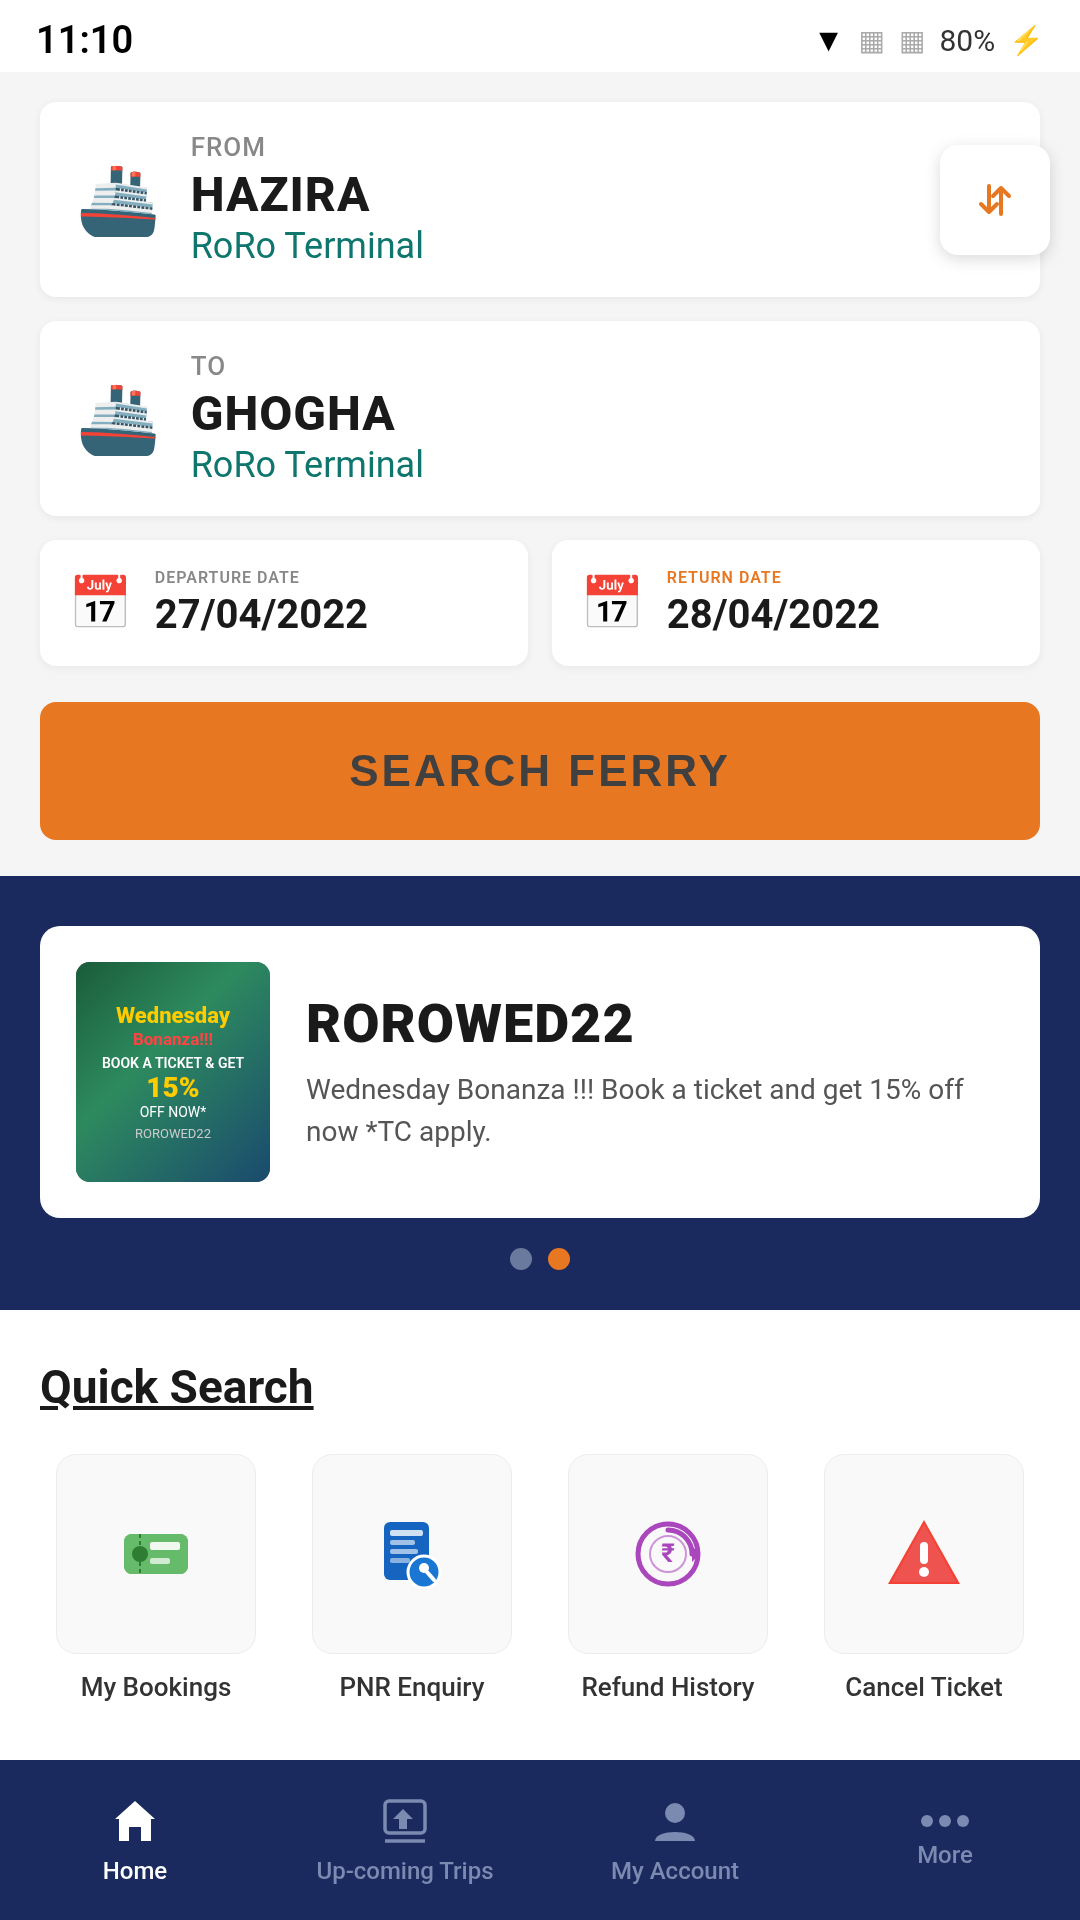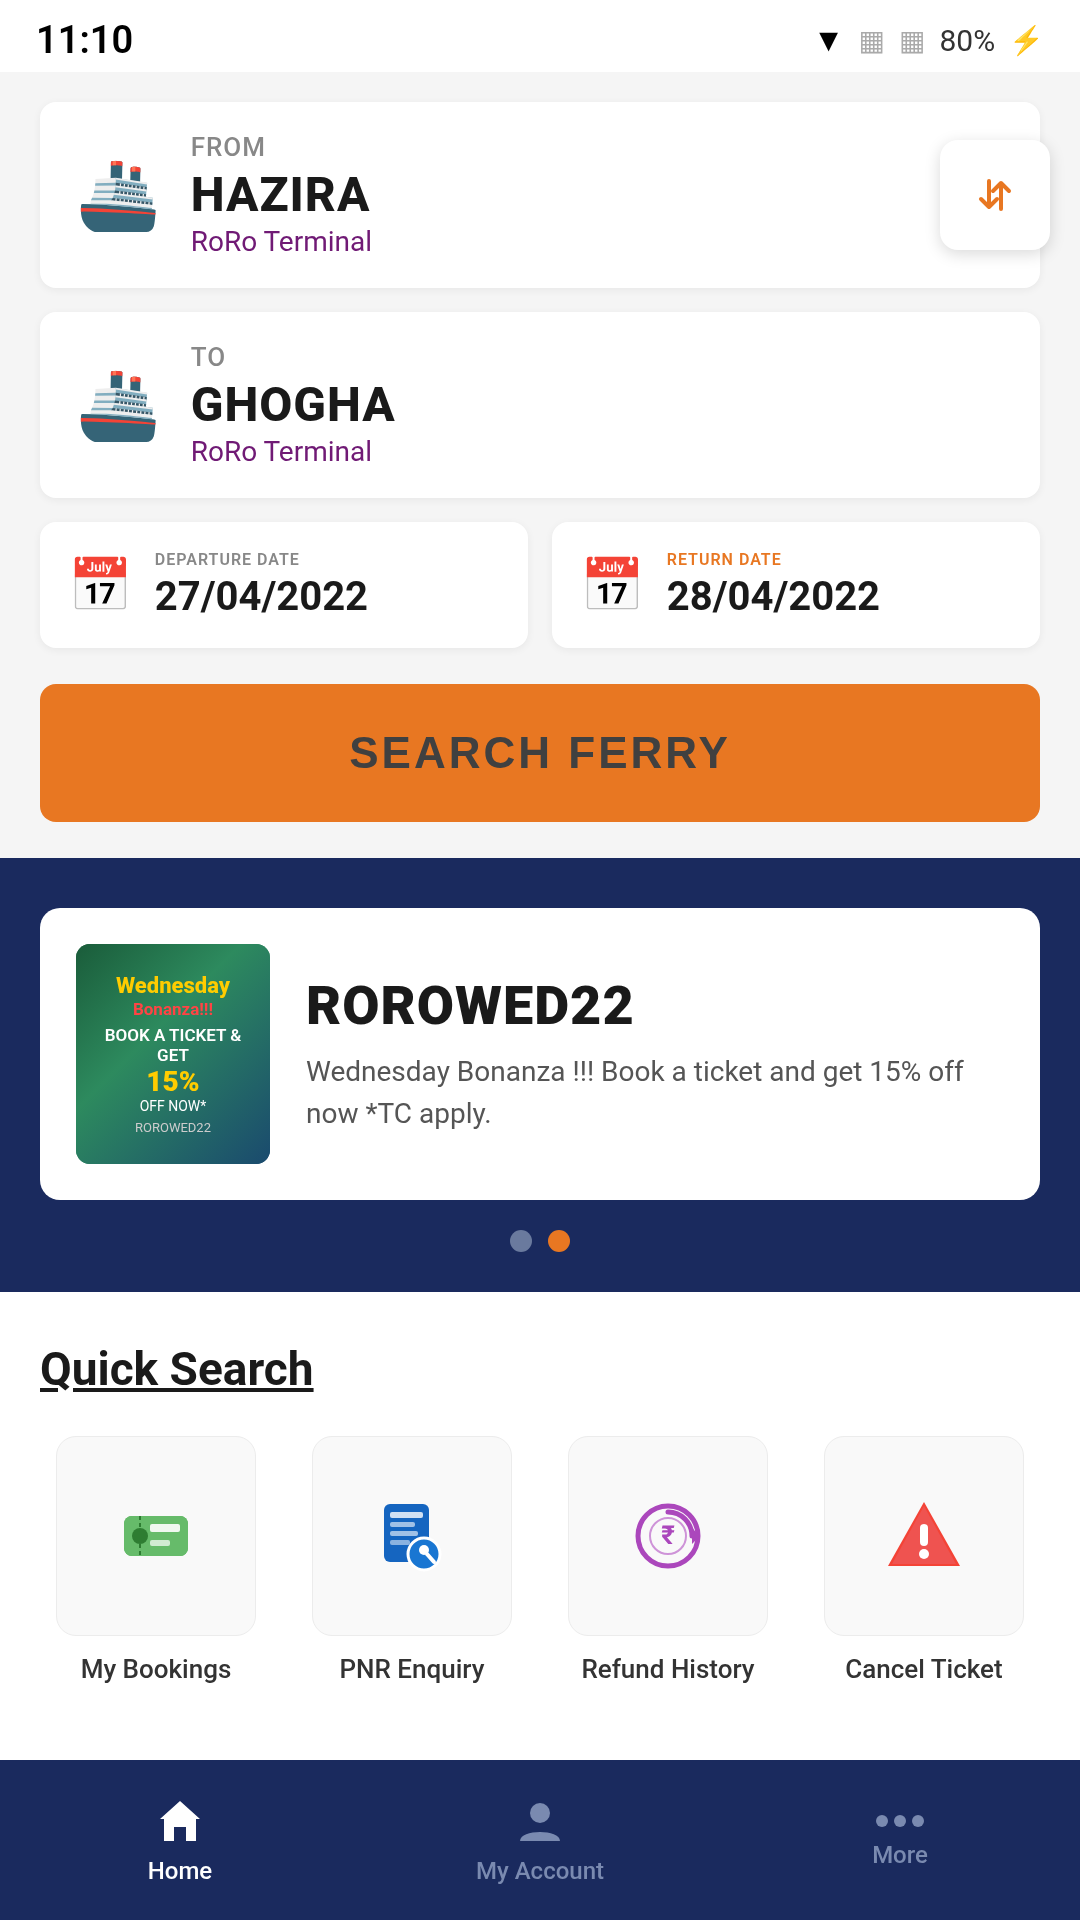--- a/index.html
+++ b/index.html
@@ -64,22 +64,22 @@
       letter-spacing: 1px;
       margin-bottom: 4px;
     }
     .location-name {
       font-size: 48px;
       font-weight: 800;
       color: #1a1a1a;
       letter-spacing: 1px;
     }
     .location-terminal {
-      font-size: 28px;
-      color: #701a75;
+      font-size: 36px;
+      color: #0f766e;
       margin-top: 2px;
     }
 
     
     .swap-btn-wrapper {
       position: absolute;
       right: -10px;
       top: 50%;
       transform: translateY(-50%);
       z-index: 10;
@@ -381,21 +381,21 @@
 
 </div>
 
 <div class="banner-section">
   <div class="promo-card">
     <div class="promo-image">
       <div class="promo-image-overlay"></div>
       <div class="promo-image-text">
         <div class="wed">Wednesday</div>
         <div class="bonanza">Bonanza!!!</div>
-        <div class="book" style="font-size:17px;">BOOK A TICKET &amp; GET</div>
+        <div class="book" style="font-size:14px;">BOOK A TICKET &amp; GET</div>
         <div class="percent">15%</div>
         <div style="font-size:14px;">OFF NOW*</div>
         <div style="font-size:13px; margin-top:6px; color:#ccc;">ROROWED22</div>
       </div>
     </div>
     <div class="promo-info">
       <div class="promo-code">ROROWED22</div>
       <div class="promo-desc">Wednesday Bonanza !!! Book a ticket and get 15% off now *TC apply.</div>
     </div>
   </div>
@@ -471,20 +471,28 @@
 
 <div class="bottom-nav">
 
   <div class="nav-item active">
     <svg width="52" height="52" viewBox="0 0 52 52">
       <polygon points="26,6 6,24 10,24 10,46 20,46 20,32 32,32 32,46 42,46 42,24 46,24" fill="#fff"></polygon>
     </svg>
     <span class="nav-label">Home</span>
   </div>
 
+  <div class="nav-item">
+    <svg width="52" height="52" viewBox="0 0 52 52">
+      <rect x="6" y="6" width="40" height="32" rx="4" fill="none" stroke="#7a8ab0" stroke-width="3.5"></rect>
+      <path d="M14 24 L24 14 L34 24 L28 24 L28 34 L20 34 L20 24 Z" fill="#7a8ab0"></path>
+      <line x1="6" y1="46" x2="46" y2="46" stroke="#7a8ab0" stroke-width="3.5"></line>
+    </svg>
+    <span class="nav-label">Up-coming Trips</span>
+  </div>
 
   <div class="nav-item">
     <svg width="52" height="52" viewBox="0 0 52 52">
       <circle cx="26" cy="18" r="10" fill="#7a8ab0"></circle>
       <path d="M6 46 C6 34 46 34 46 46" fill="#7a8ab0"></path>
     </svg>
     <span class="nav-label">My Account</span>
   </div>
 
   <div class="nav-item">

